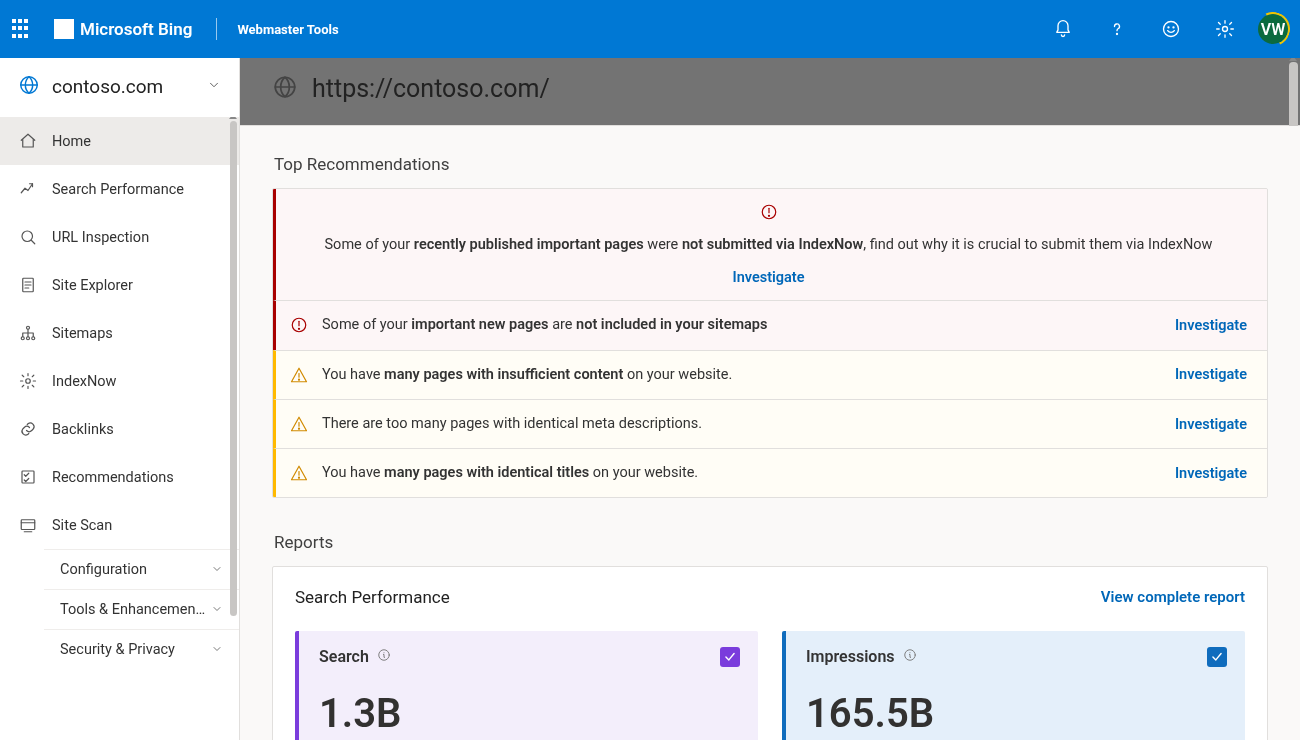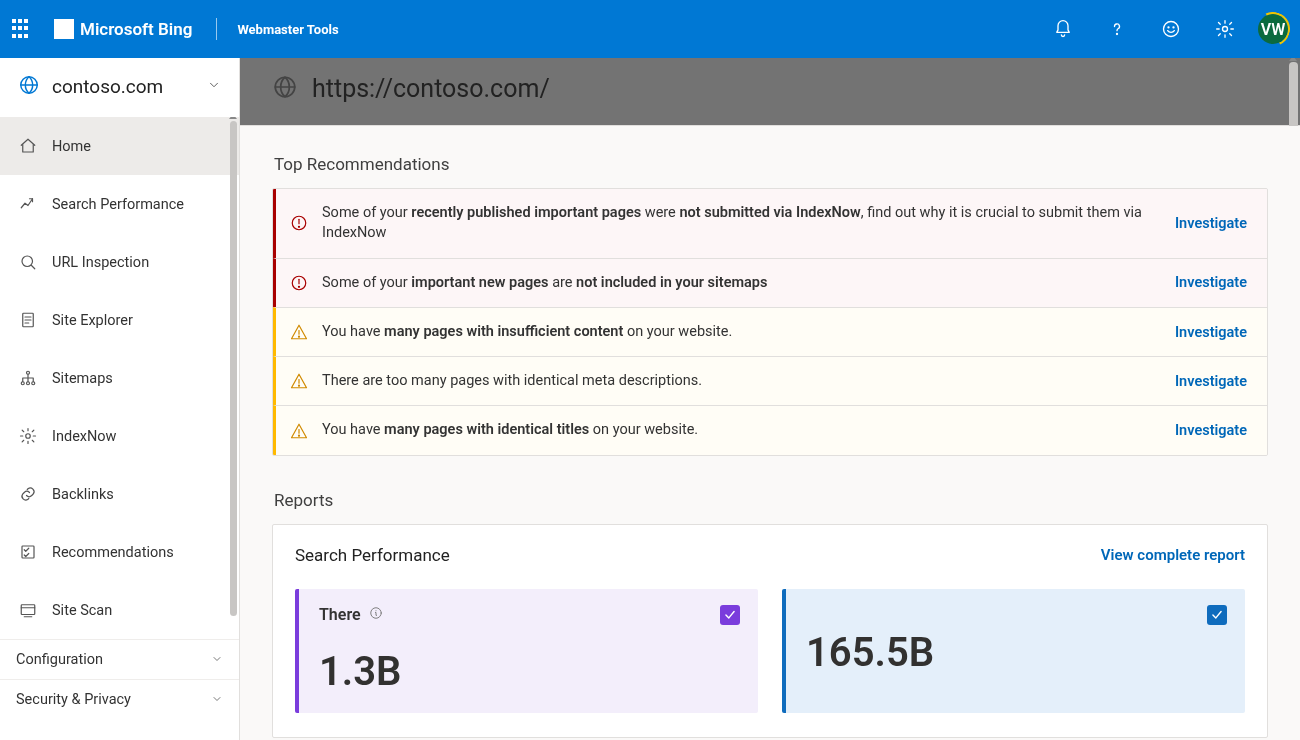--- a/index.html
+++ b/index.html
@@ -89,31 +89,32 @@
     background: #c8c6c4; border-radius: 4px;
   }
   .side-scroll::before {
     content: ""; position: absolute; right: 2px; top: -3px; width: 7px;
     border-left: 4px solid transparent; border-right: 4px solid transparent;
     border-bottom: 5px solid #888; box-sizing: content-box; width:0; height:0;
   }
 
   .nav-item {
     display: flex; align-items: center; gap: 14px;
-    padding: 0 18px; height: 58px; cursor: pointer; color: #333;
+    padding: 0 18px; height: 48px; cursor: pointer; color: #333;
   }
   .nav-item.active { background: var(--sidebar-active); }
   .nav-item .ico { width: 20px; display: flex; justify-content: center; color: #555; }
   .nav-item .ico svg { width: 18px; height: 18px; stroke: #555; fill: none; }
   .nav-item .lbl { font-size: 14.5px; }
 
   .nav-group {
     display:flex; align-items:center; justify-content:space-between;
     padding: 0 16px; height: 40px; color:#333; cursor:pointer;
     border-top: 1px solid #efedeb;
+    margin-left: 44px;
   }
   .nav-group .gl { font-size: 14.5px; white-space: nowrap; overflow: hidden; text-overflow: ellipsis; max-width: 175px;}
   .nav-group .chev svg { width:12px; height:12px; stroke:#555; }
 
   
   .content-wrap { flex: 1; display: flex; flex-direction: column; position: relative; overflow: hidden; }
   .page-header {
     background: #737373; padding: 16px 32px 22px 32px; display: flex; align-items: center; gap: 14px;
     border-bottom: 1px solid var(--border);
   }
@@ -122,21 +123,21 @@
 
   .content { flex: 1; overflow-y: auto; background: var(--bg-main); padding: 24px 32px 40px 32px; position: relative;}
 
   .section-title { font-size: 17px; margin: 4px 0 14px 2px; color: #404040; }
 
   .recs { border: 1px solid var(--border); border-radius: 2px; overflow: hidden; }
   .rec {
     display: flex; align-items: center; gap: 14px;
     padding: 14px 20px 14px 14px; background: #fff; border-top: 1px solid var(--border);
   }
-  .rec:first-child { border-top: none; }
+  .rec:first-child { border-top: none; flex-direction: column; }
   .rec.red   { background: var(--red-bg); border-left: 3px solid var(--red-alert); }
   .rec.yellow{ background: var(--yellow-bg); border-left: 3px solid var(--yellow-bar); }
   .rec .ric { width: 18px; flex: 0 0 18px; display:flex; }
   .rec .ric svg { width: 18px; height: 18px; }
   .rec.red .ric svg { stroke: var(--red-alert); }
   .rec.yellow .ric svg { stroke: var(--yellow-alert); fill: none; }
   .rec .msg { flex: 1; font-size: 14.5px; color: #333; line-height: 1.4; }
   .rec .msg b { font-weight: 600; }
   .rec .act { color: var(--link-blue); font-size: 14.5px; font-weight: 600; cursor: pointer; }
 
@@ -353,20 +354,26 @@
           </div>
         </div>
       <div id="side-groups">
           <div class="nav-group">
             <span class="gl">Configuration</span>
             <span class="chev"><svg viewBox="0 0 24 24" fill="none">
                 <path d="M6 9l6 6 6-6"></path>
               </svg></span>
           </div>
           <div class="nav-group">
+            <span class="gl">Tools &amp; Enhancemen…</span>
+            <span class="chev"><svg viewBox="0 0 24 24" fill="none">
+                <path d="M6 9l6 6 6-6"></path>
+              </svg></span>
+          </div>
+          <div class="nav-group">
             <span class="gl">Security &amp; Privacy</span>
             <span class="chev"><svg viewBox="0 0 24 24" fill="none">
                 <path d="M6 9l6 6 6-6"></path>
               </svg></span>
           </div>
         </div>
     </div>
   </div>
 
   <div class="content-wrap">
@@ -446,34 +453,41 @@
       <div class="section-title" style="margin-top:34px;">Reports</div>
 
       <div class="report-card">
         <div class="report-head">
           <div class="rt">Search Performance</div>
           <div class="link">View complete report</div>
         </div>
         <div class="metrics">
           <div class="metric clicks">
             <div class="mh">
-              <span class="mt">There</span>
+              <span class="mt">Search</span>
               <span class="info"><svg viewBox="0 0 24 24" fill="none">
                     <circle cx="12" cy="12" r="9"></circle>
                     <path d="M12 8h.01M11 11h1v5h1"></path>
                   </svg></span>
             </div>
             <div class="check">
                 <svg viewBox="0 0 24 24">
                   <path d="M5 12l5 5 9-11"></path>
                 </svg>
               </div>
             <div class="val">1.3B</div>
           </div>
           <div class="metric impressions">
+            <div class="mh">
+              <span class="mt">Impressions</span>
+              <span class="info"><svg viewBox="0 0 24 24" fill="none">
+                    <circle cx="12" cy="12" r="9"></circle>
+                    <path d="M12 8h.01M11 11h1v5h1"></path>
+                  </svg></span>
+            </div>
             <div class="check">
                 <svg viewBox="0 0 24 24">
                   <path d="M5 12l5 5 9-11"></path>
                 </svg>
               </div>
             <div class="val">165.5B</div>
           </div>
         </div>
       </div>
     </div>

